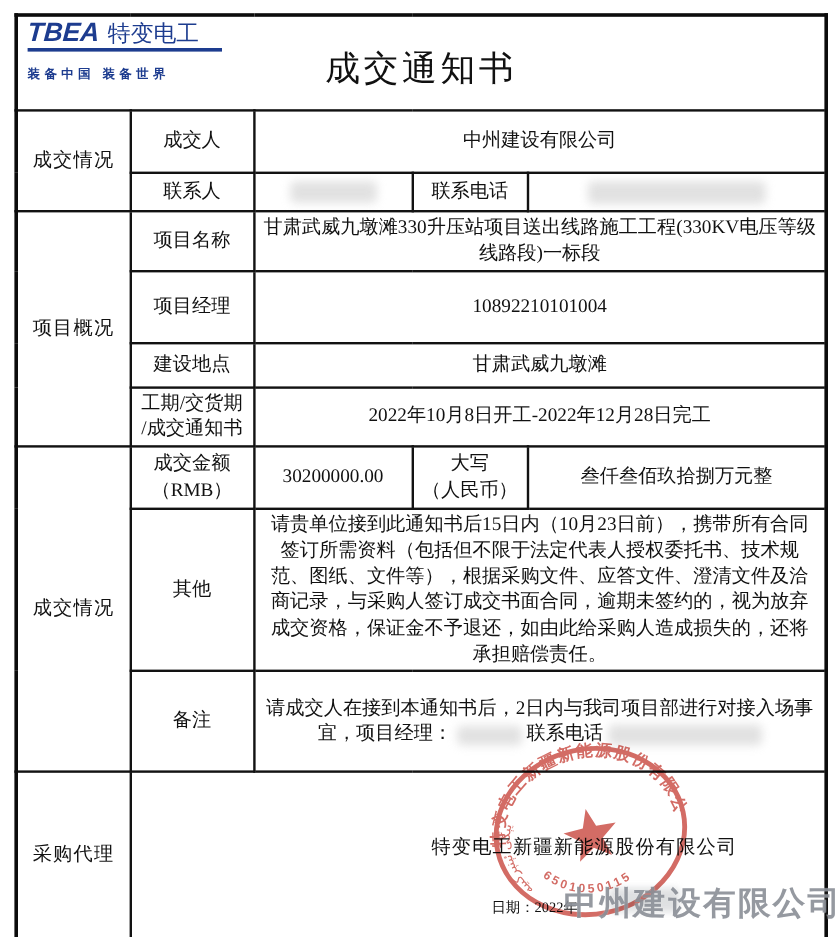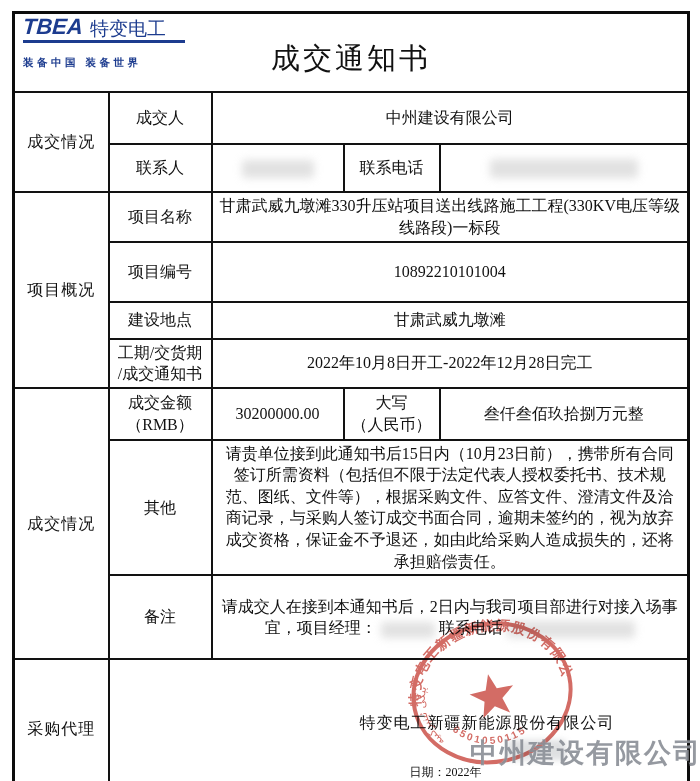--- a/index.html
+++ b/index.html
@@ -76,38 +76,38 @@
         </div>
         <div class="doc-title">成交通知书</div>
       </td>
     </tr>
 
     <tr style="height:52px">
       <td rowspan="2" class="group">成交情况</td>
       <td class="label">成交人</td>
       <td colspan="3" class="value">中州建设有限公司</td>
     </tr>
-    <tr style="height:48px">
+    <tr style="height:32px">
       <td class="label">联系人</td>
       <td>
         <span class="blur blur-contact"></span>
       </td>
       <td class="label">联系电话</td>
       <td>
         <span class="blur blur-phone"></span>
       </td>
     </tr>
 
     <tr style="height:50px">
       <td rowspan="4" class="group">项目概况</td>
       <td class="label">项目名称</td>
       <td colspan="3" class="value">甘肃武威九墩滩330升压站项目送出线路施工工程(330KV电压等级线路段)一标段</td>
     </tr>
     <tr style="height:60px">
-      <td class="label">项目编号</td>
+      <td class="label">项目经理</td>
       <td colspan="3" class="value">10892210101004</td>
     </tr>
     <tr style="height:37px">
       <td class="label">建设地点</td>
       <td colspan="3" class="value">甘肃武威九墩滩</td>
     </tr>
     <tr style="height:38px">
       <td class="small-label">
         <div>工期/交货期</div>
         <div>/成交通知书</div>

